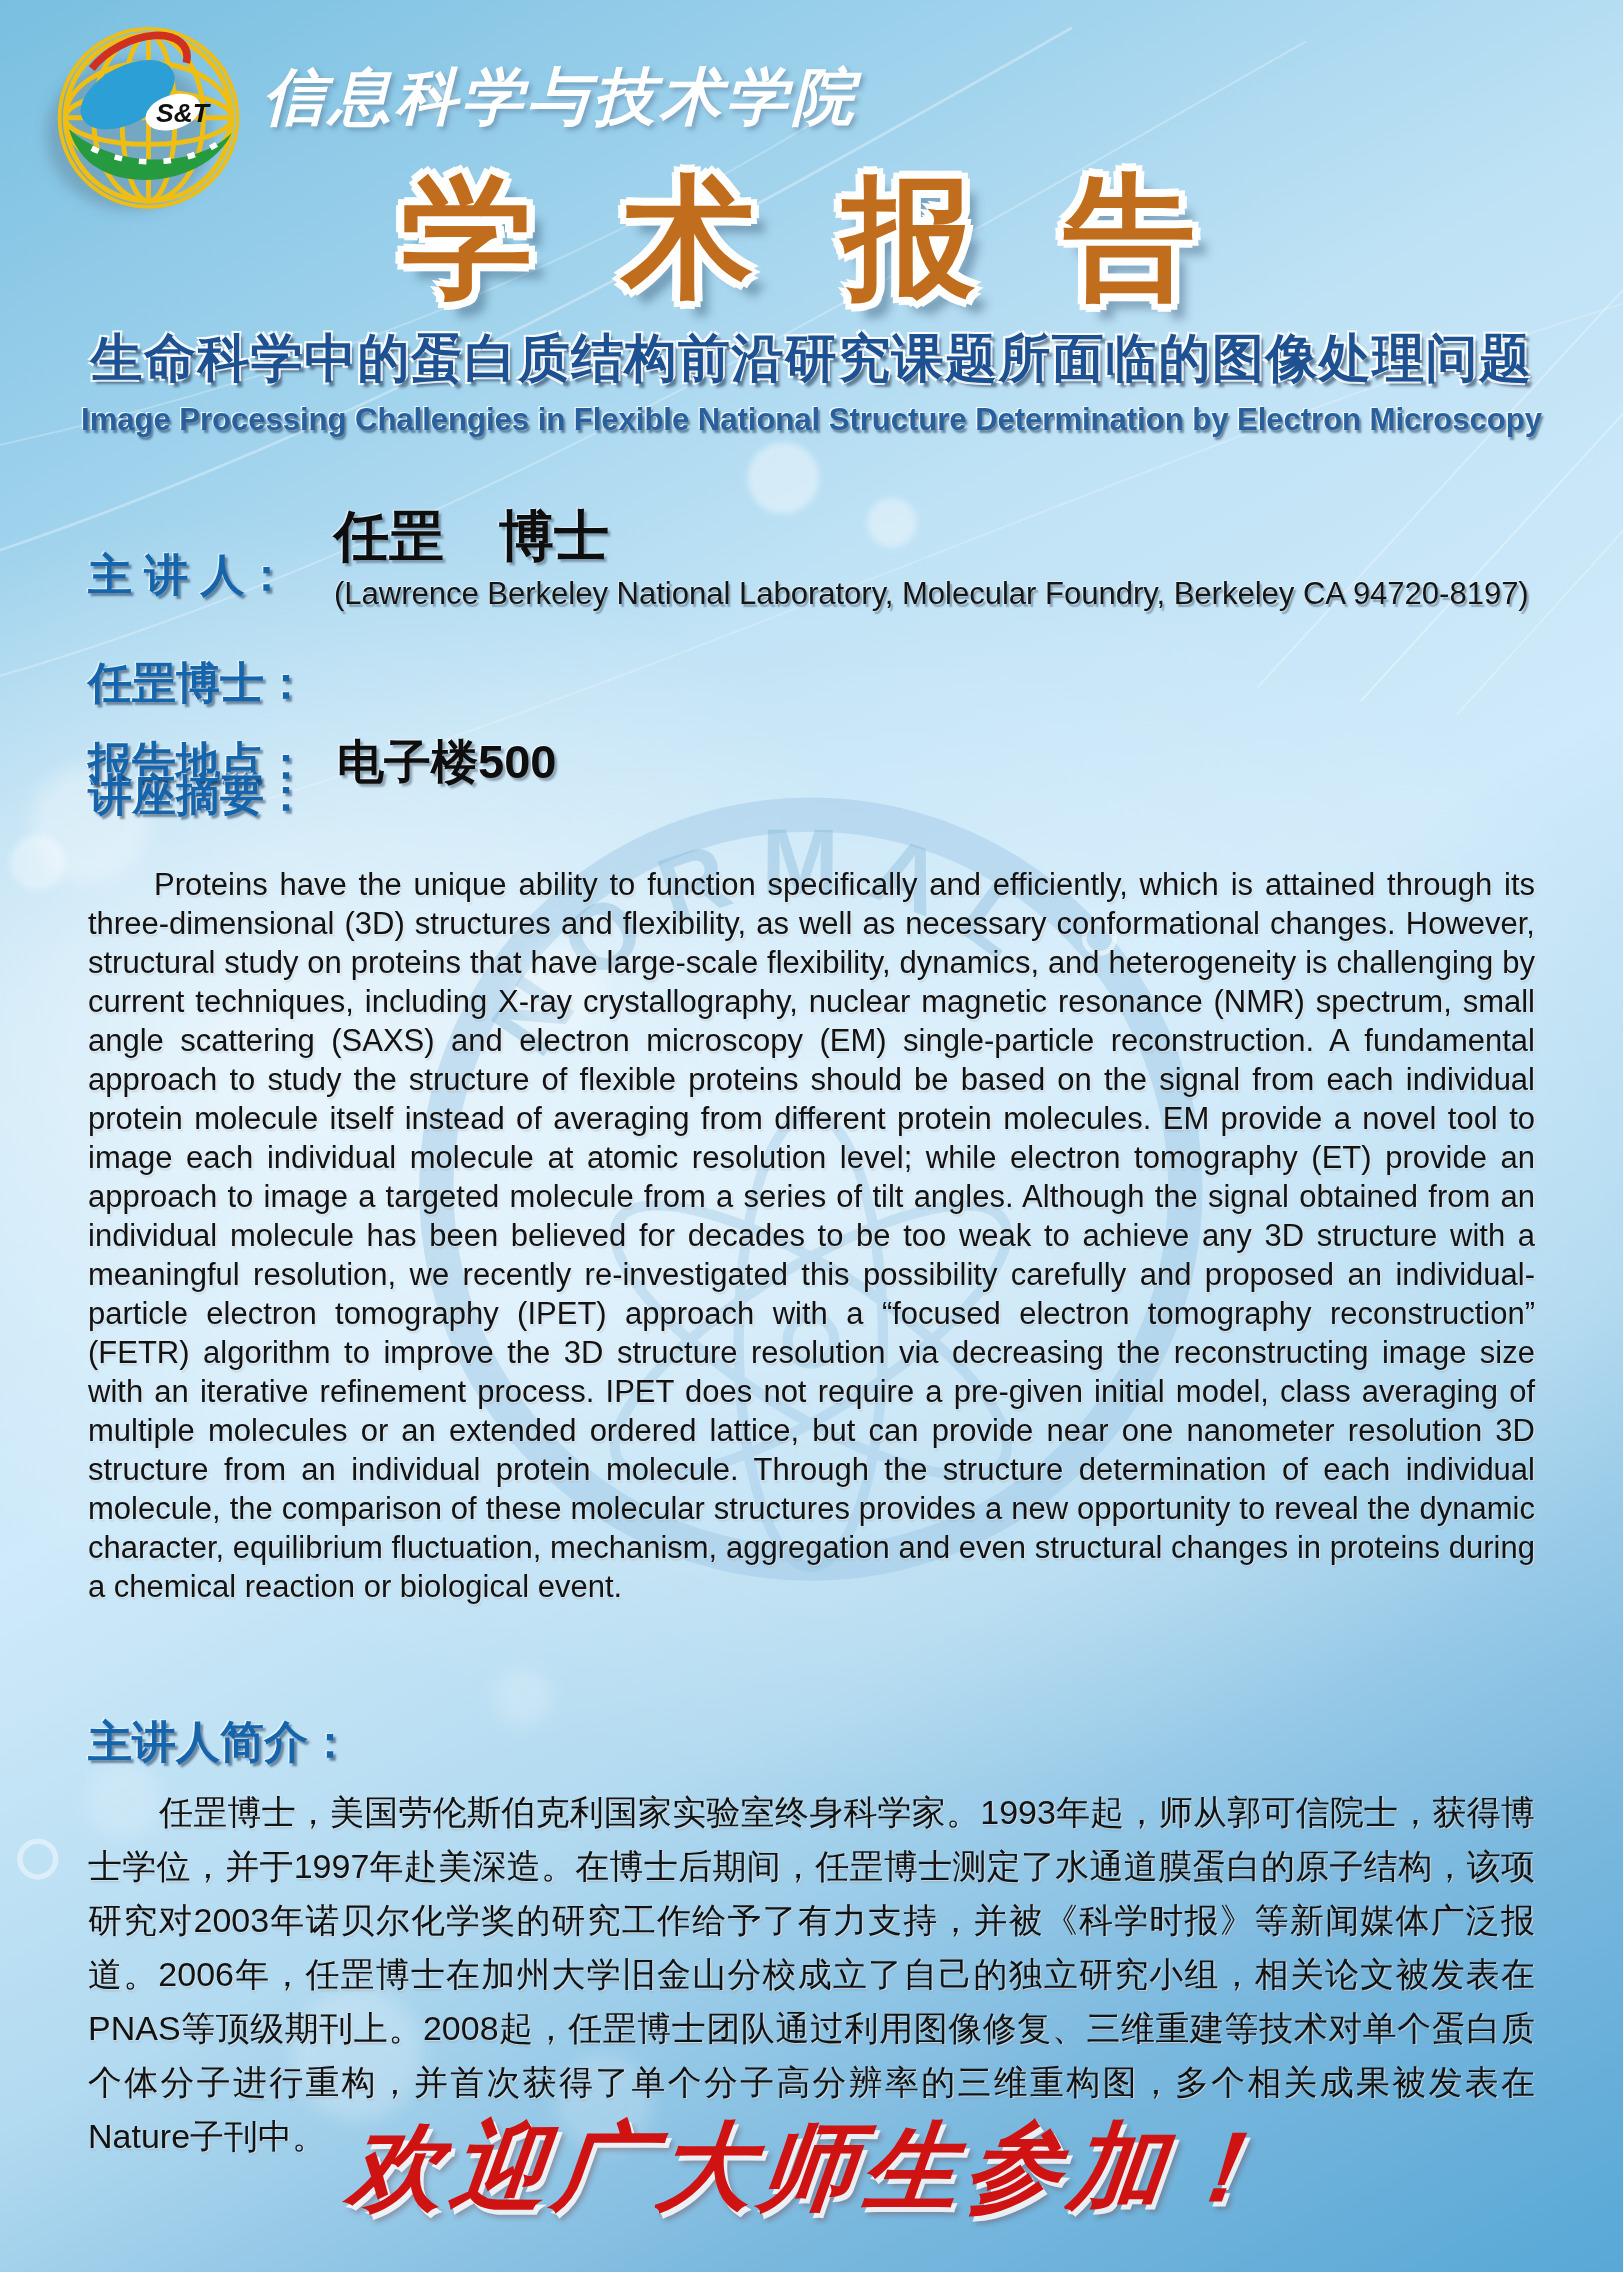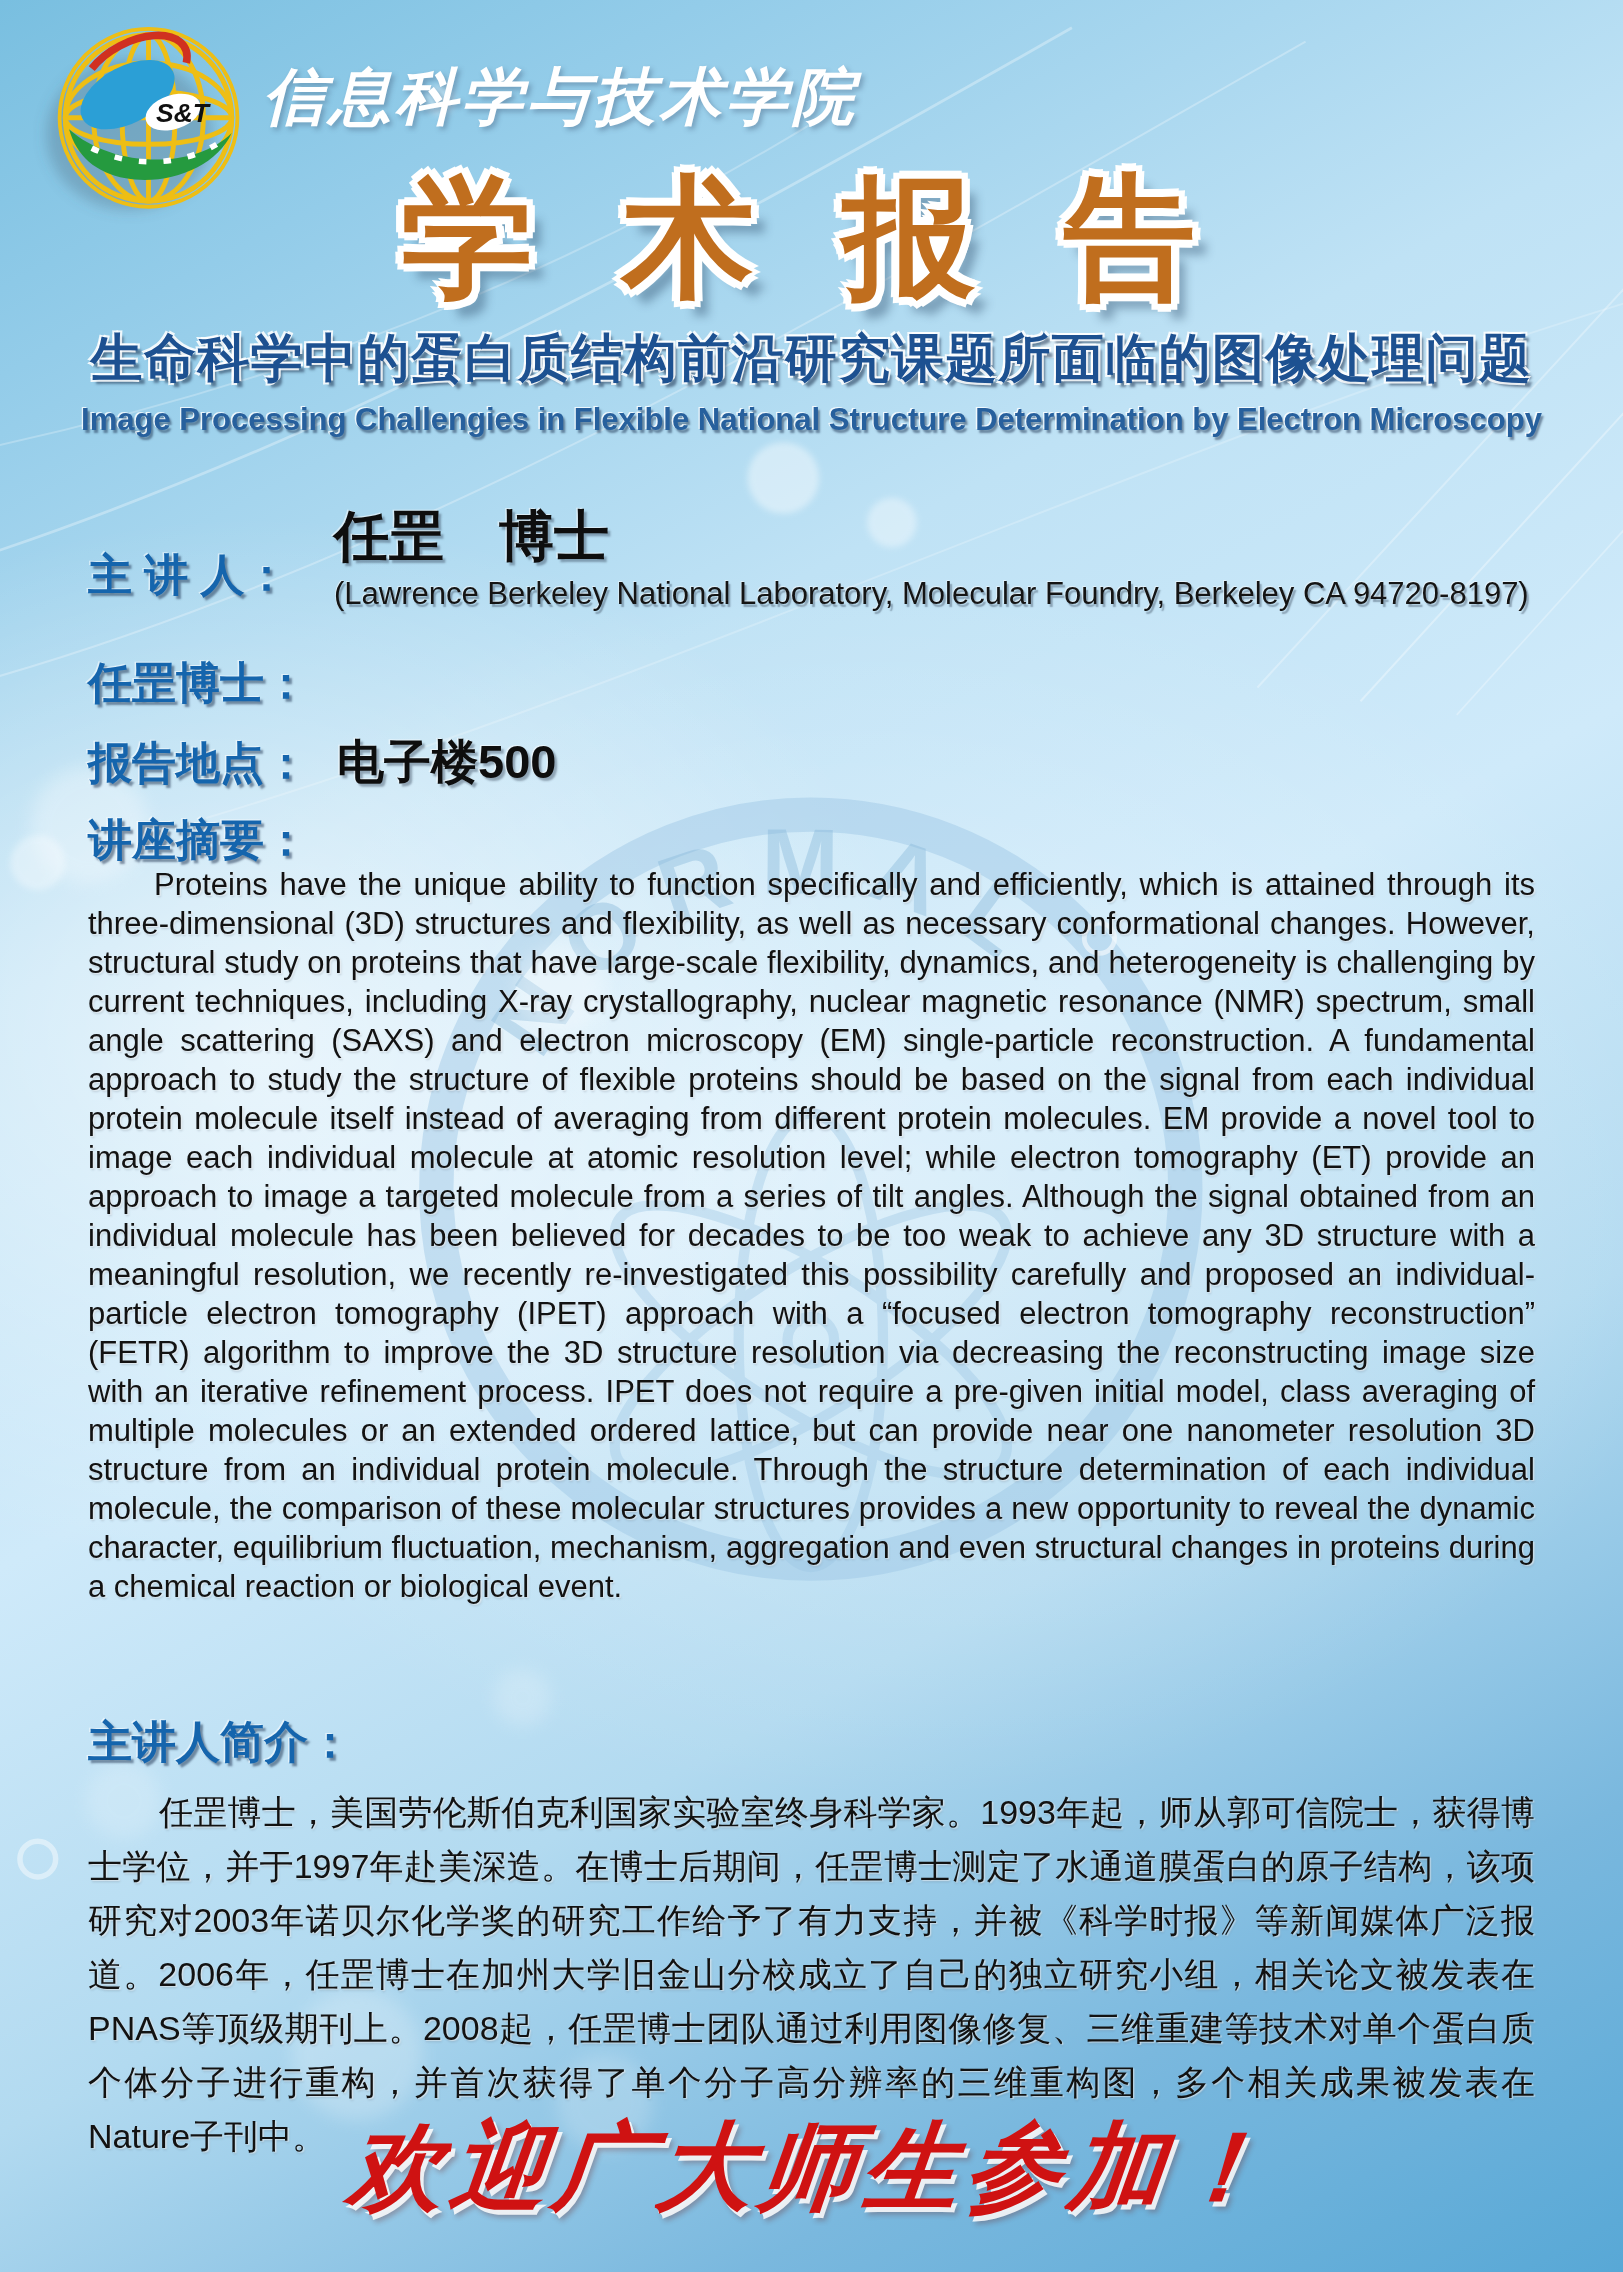--- a/index.html
+++ b/index.html
@@ -68,21 +68,21 @@
   .speaker-name{left:334px;top:500px;font-size:55px;}
   .speaker-affil{
     position:absolute;left:334px;top:576px;
     font-size:31px;font-weight:normal;color:#141414;white-space:nowrap;
     text-shadow:-0.7px -0.7px 0 rgba(255,255,255,0.5), 2.1px 2.7px 1.4px rgba(45,60,80,0.4);
   }
   .time-label{top:654px;}
   .time-value{left:337px;top:651px;}
   .venue-label{top:734px;}
   .venue-value{left:337px;top:731px;}
-  .abstract-label{top:811px;text-align:right;}
+  .abstract-label{top:766px;text-align:right;}
 
   .abstract-text{
     position:absolute;left:88px;top:865px;width:1447px;
     font-size:31px;line-height:39px;color:#121212;
     text-align:justify;text-indent:66px;
     text-shadow:1.4px 1.4px 1.4px rgba(255,255,255,0.6), 1.4px 2.1px 2.1px rgba(70,90,110,0.25);
   }
 
   .bio-label{top:1713px;}
   .bio-text{

